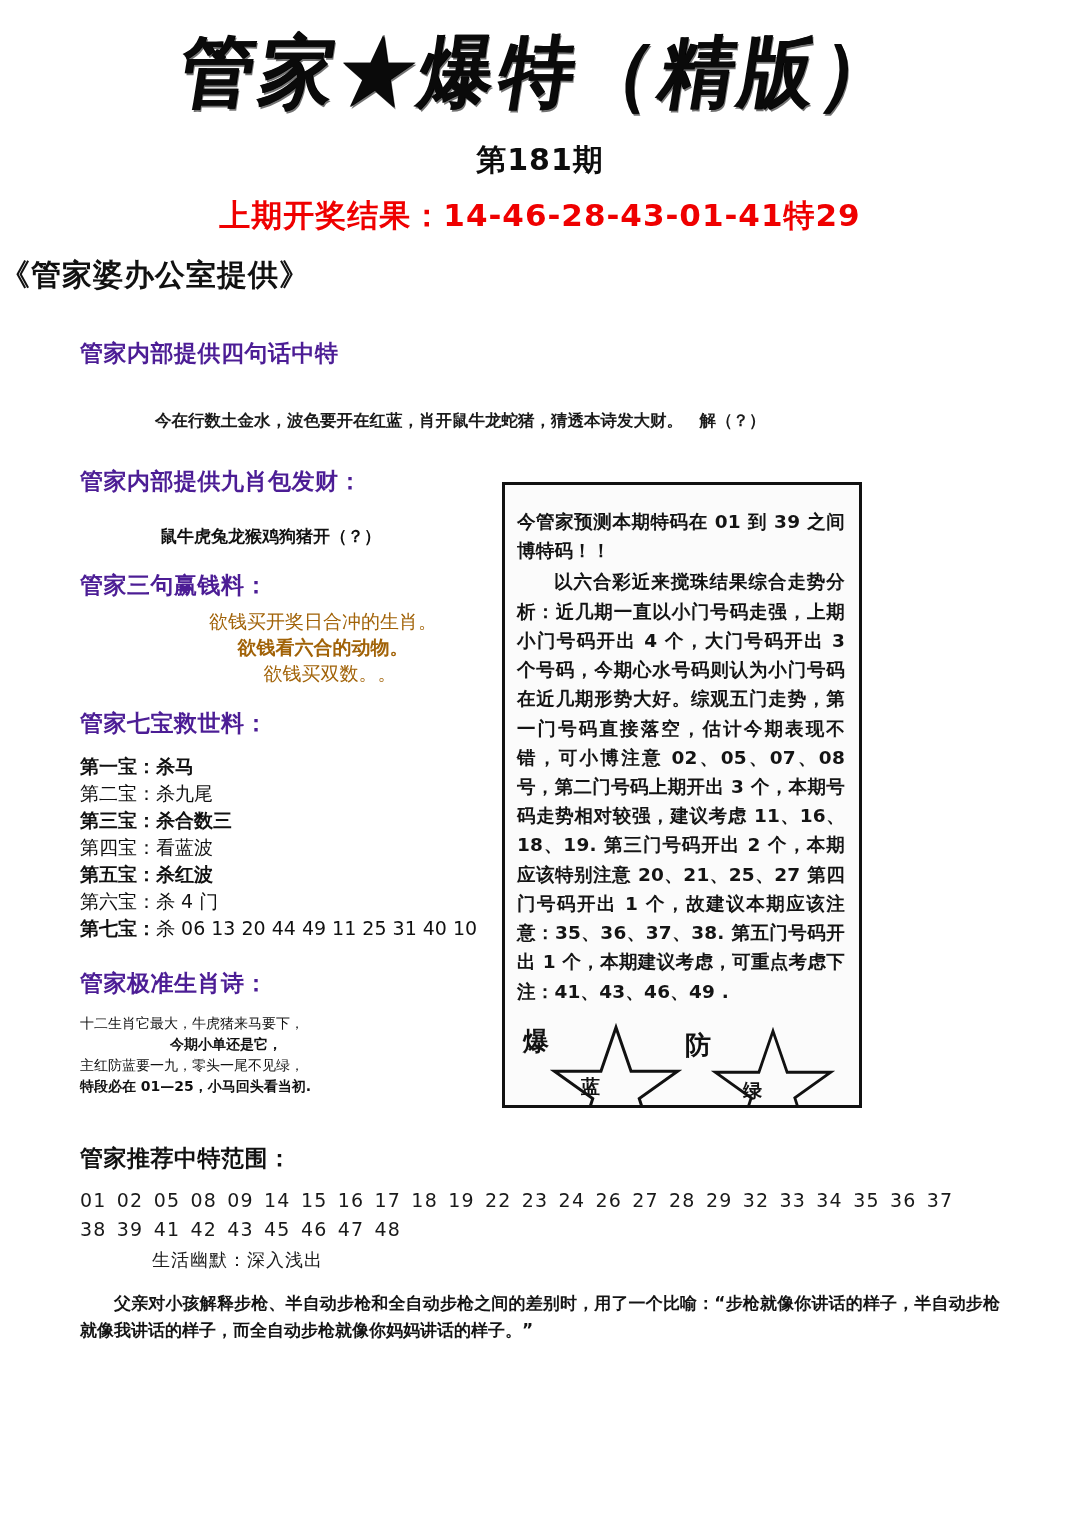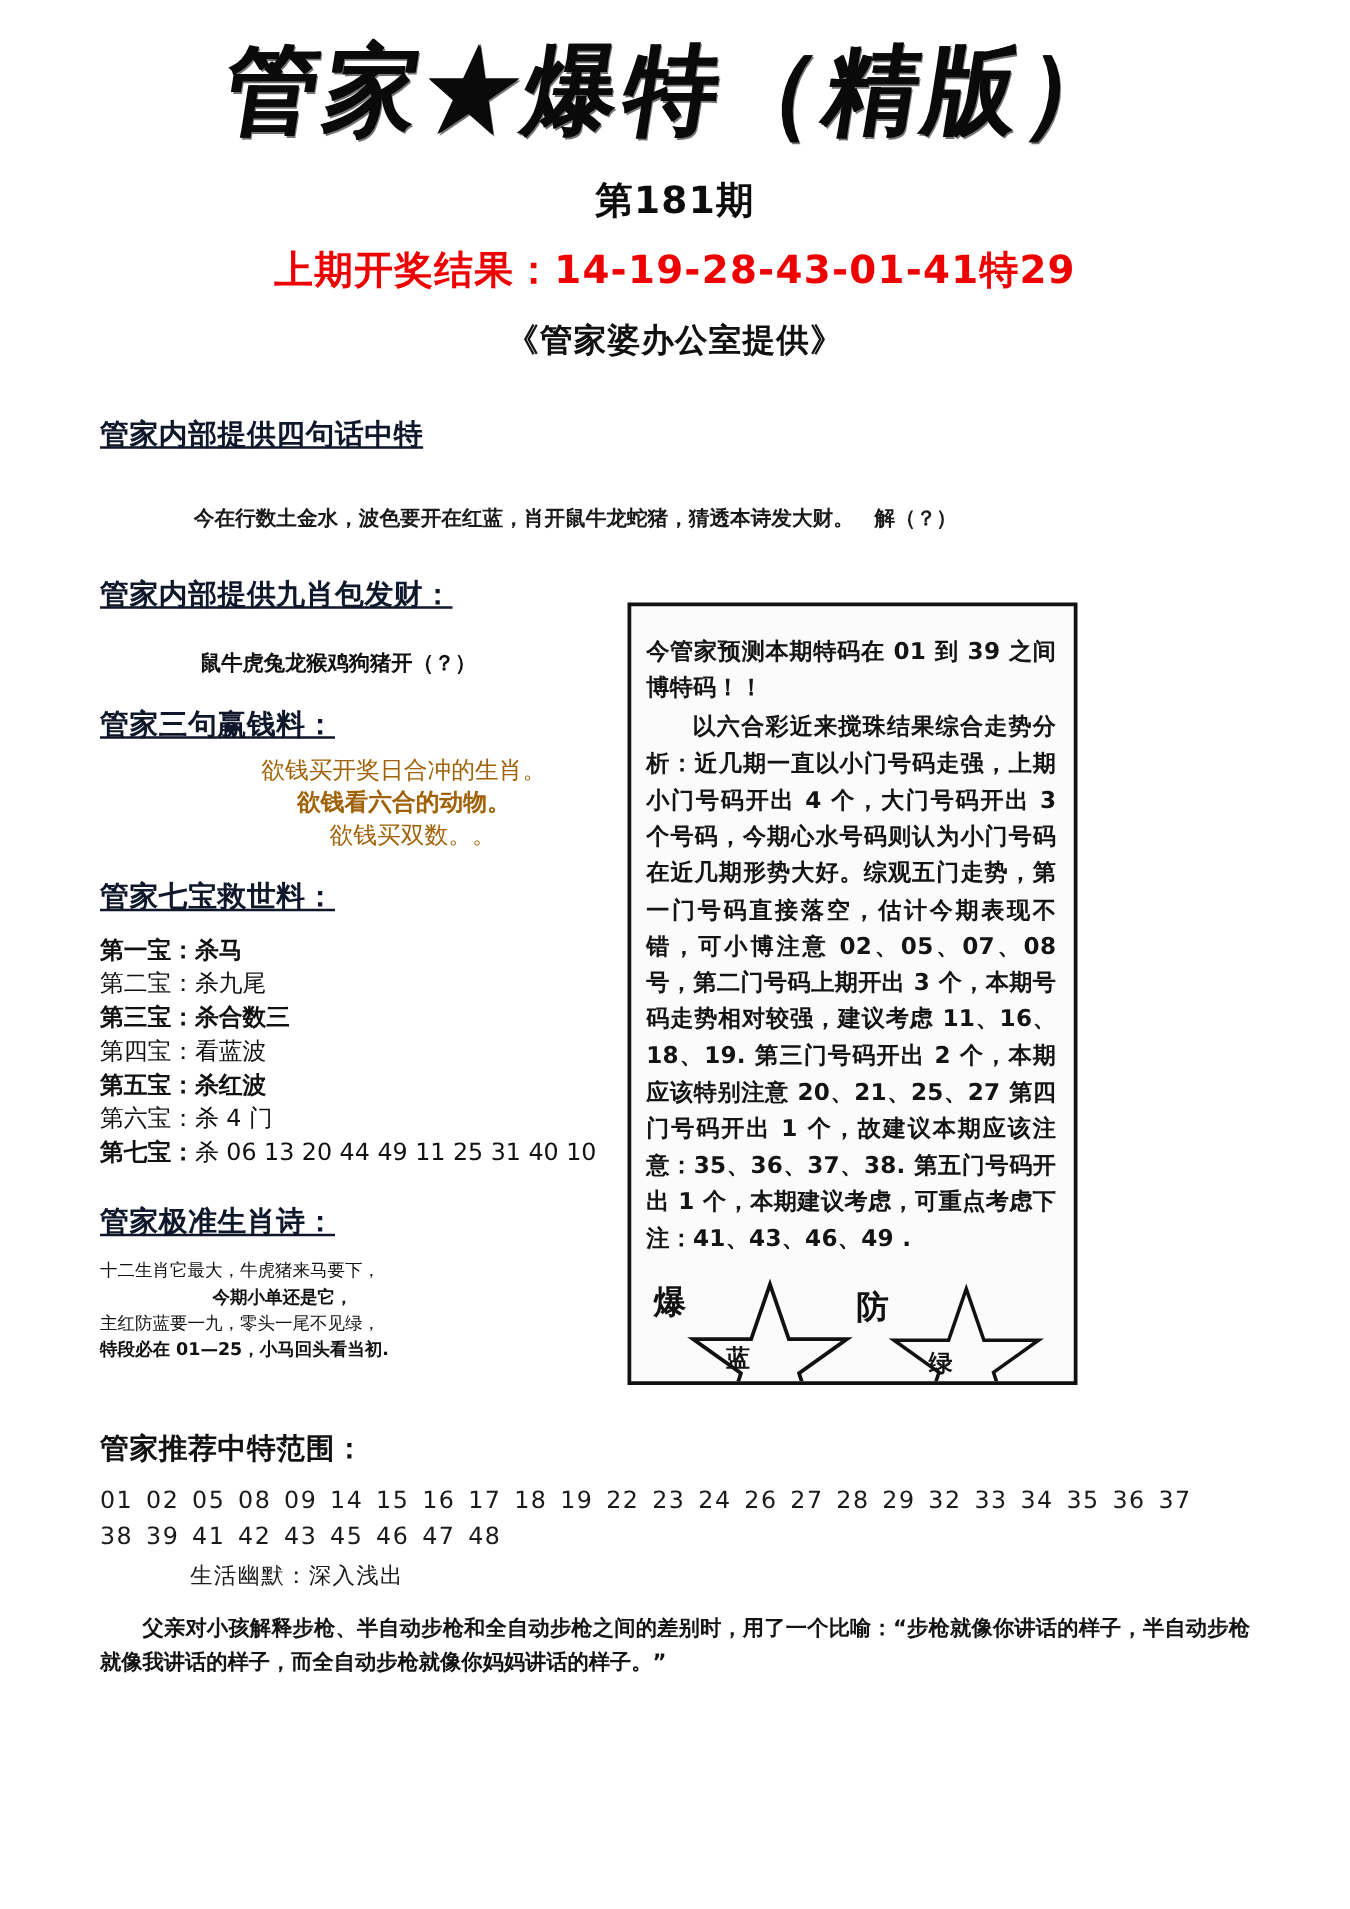--- a/index.html
+++ b/index.html
@@ -52,22 +52,22 @@
   }
   .result {
     text-align: center;
     font-size: 31px;
     font-weight: 700;
     margin-top: 14px;
     letter-spacing: 1px;
     white-space: nowrap;
   }
   .office {
-    text-align: center;
-    font-size: 26px;
+    text-align: left;
+    font-size: 30px;
     font-weight: 700;
     margin-top: 18px;
     color: #111;
     letter-spacing: 1px;
   }
 
   
   .content {
     position: relative;
     margin-top: 42px;
@@ -75,25 +75,24 @@
   }
   .left-col {
     position: absolute;
     left: 80px;
     top: 0;
     width: 420px;
   }
   .h-sec {
     font-size: 23px;
     font-weight: 700;
-    color: #0f172a;
+    color: #4c1d95;
     letter-spacing: .5px;
     margin: 0 0 6px 0;
     white-space: nowrap;
-    text-decoration: underline;
   }
 
   
   .fourline {
     position: absolute;
     left: 155px;
     top: 72px;
     font-size: 16.5px;
     font-weight: 700;
     color: #1a1a1a;
@@ -232,21 +231,21 @@
 
 <div class="page">
 
   <div class="title-row">
     <span class="title-text">管家★爆特（精版）</span>
   </div>
 
   <div class="issue">第181期</div>
 
   <div class="result" id="result-row" style="color: rgb(239, 0, 0);">
-    <span>上期开奖结果：</span><span>14-19-28-43-01-41特29</span>
+    <span>上期开奖结果：</span><span>14-46-28-43-01-41特29</span>
   </div>
 
   <div class="office">《管家婆办公室提供》</div>
 
   <div class="content">
 
     <div class="left-col">
 
       <div class="h-sec">管家内部提供四句话中特</div>
     </div>

